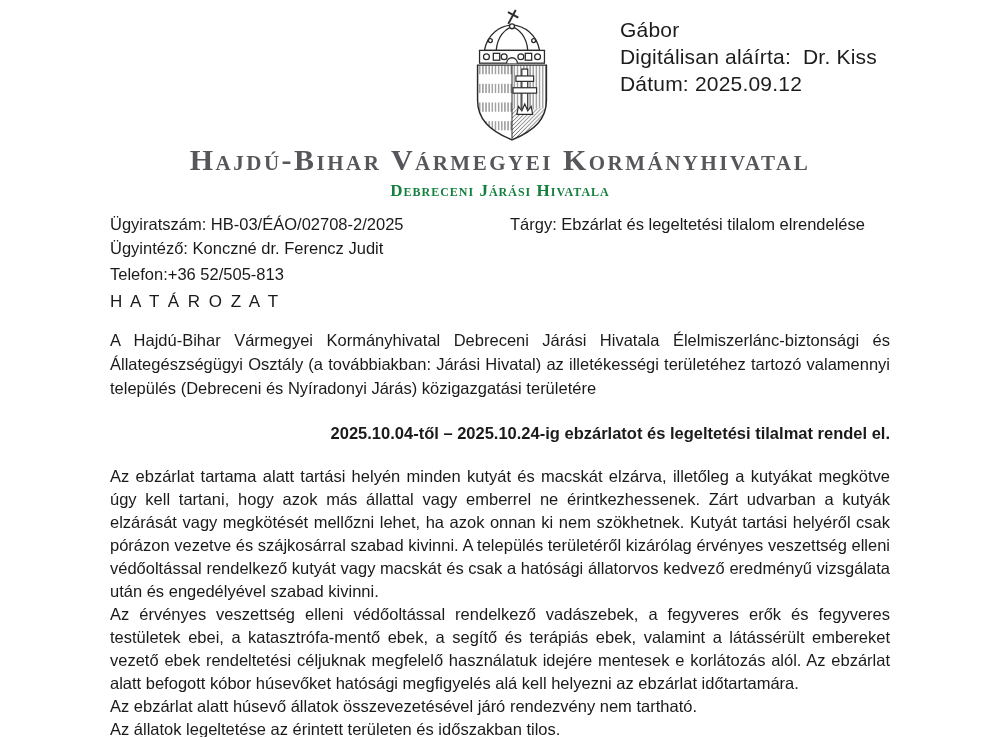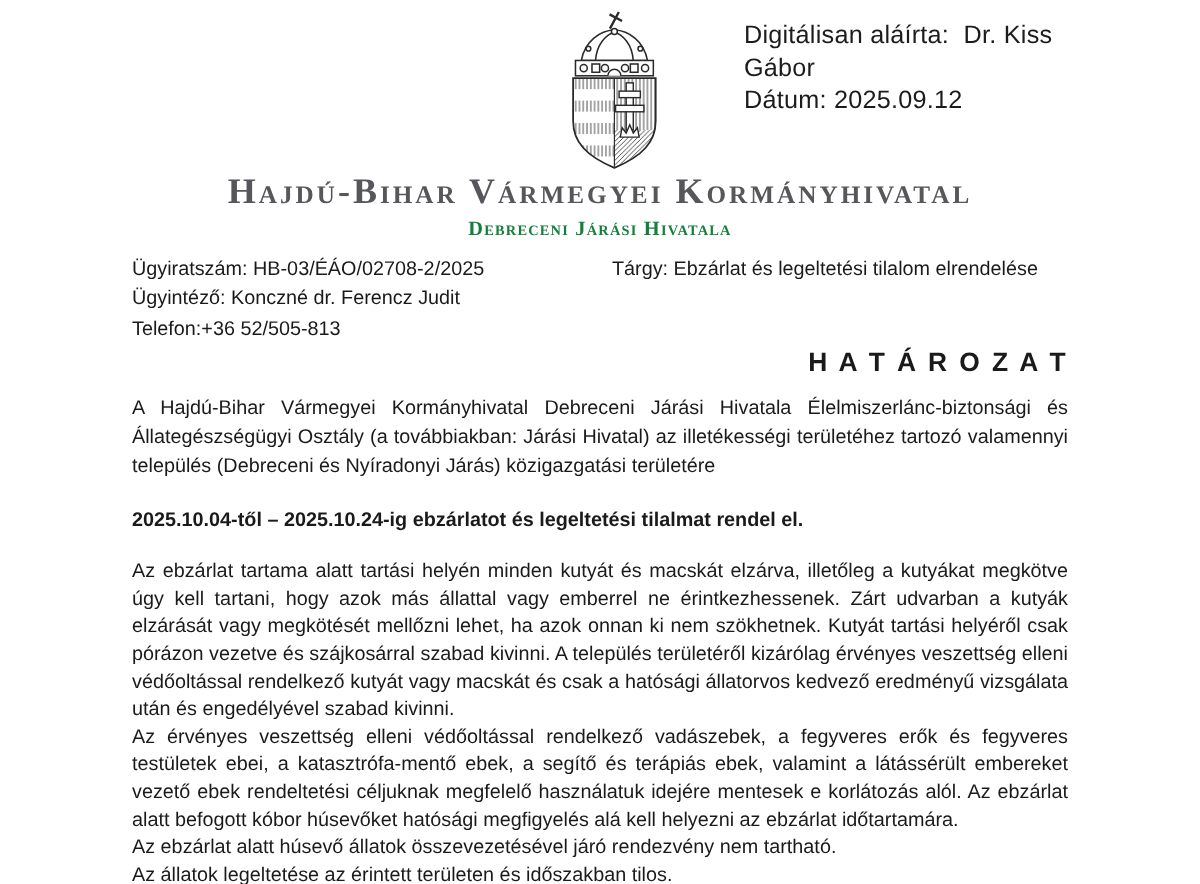--- a/index.html
+++ b/index.html
@@ -51,28 +51,28 @@
   }
   .meta-left{width:400px;flex:0 0 400px;}
   .meta-phone{margin-top:2px;}
   .meta-subject{flex:1;}
   
   .doc-body{
     position:absolute;top:292px;left:110px;width:780px;
     font-size:16.5px;
   }
   .decision-heading{
-    text-align:right;font-weight:bold;font-size:22px;
+    text-align:left;font-weight:normal;font-size:17px;
     letter-spacing:2px;line-height:20px;
   }
   .decision-intro{
     margin-top:16px;text-align:justify;line-height:24px;
   }
   .decision-order{
-    margin-top:23px;text-align:left;font-weight:bold;line-height:20px;
+    margin-top:23px;text-align:right;font-weight:bold;line-height:20px;
   }
   .decision-paragraphs{margin-top:22px;}
   .decision-paragraphs p{
     text-align:justify;line-height:23px;margin:0;
   }
 </style>
 </head>
 <body>
 
 <div class="page">
@@ -131,22 +131,22 @@
       <rect x="64" y="73" width="18" height="5.5"></rect>
       <rect x="61" y="85" width="24" height="5.5"></rect>
       <path d="M65 112 L66.5 104 L70 108.5 L73 101.5 L76 108.5 L79.5 104 L81 112 Z"></path>
     </g>
 
     <line x1="60" y1="62" x2="60" y2="137" stroke="#2a2a2a" stroke-width="1"></line>
     <path d="M25 62 H95 V98 C95 116 84 128 60 138 C36 128 25 116 25 98 Z" fill="none" stroke="#2a2a2a" stroke-width="1.5"></path>
   </svg>
 
   <div class="signature">
+    <div class="sig-line">Gábor</div>
     <div class="sig-line">Digitálisan aláírta:  Dr. Kiss</div>
-    <div class="sig-line">Gábor</div>
     <div class="sig-line">Dátum: 2025.09.12</div>
   </div>
 
   <div class="org-name">Hajdú-Bihar Vármegyei Kormányhivatal</div>
   <div class="org-unit">Debreceni Járási Hivatala</div>
 
   <div class="meta">
     <div class="meta-left">
       <div>Ügyiratszám: HB-03/ÉÁO/02708-2/2025</div>
       <div>Ügyintéző: Konczné dr. Ferencz Judit</div>

